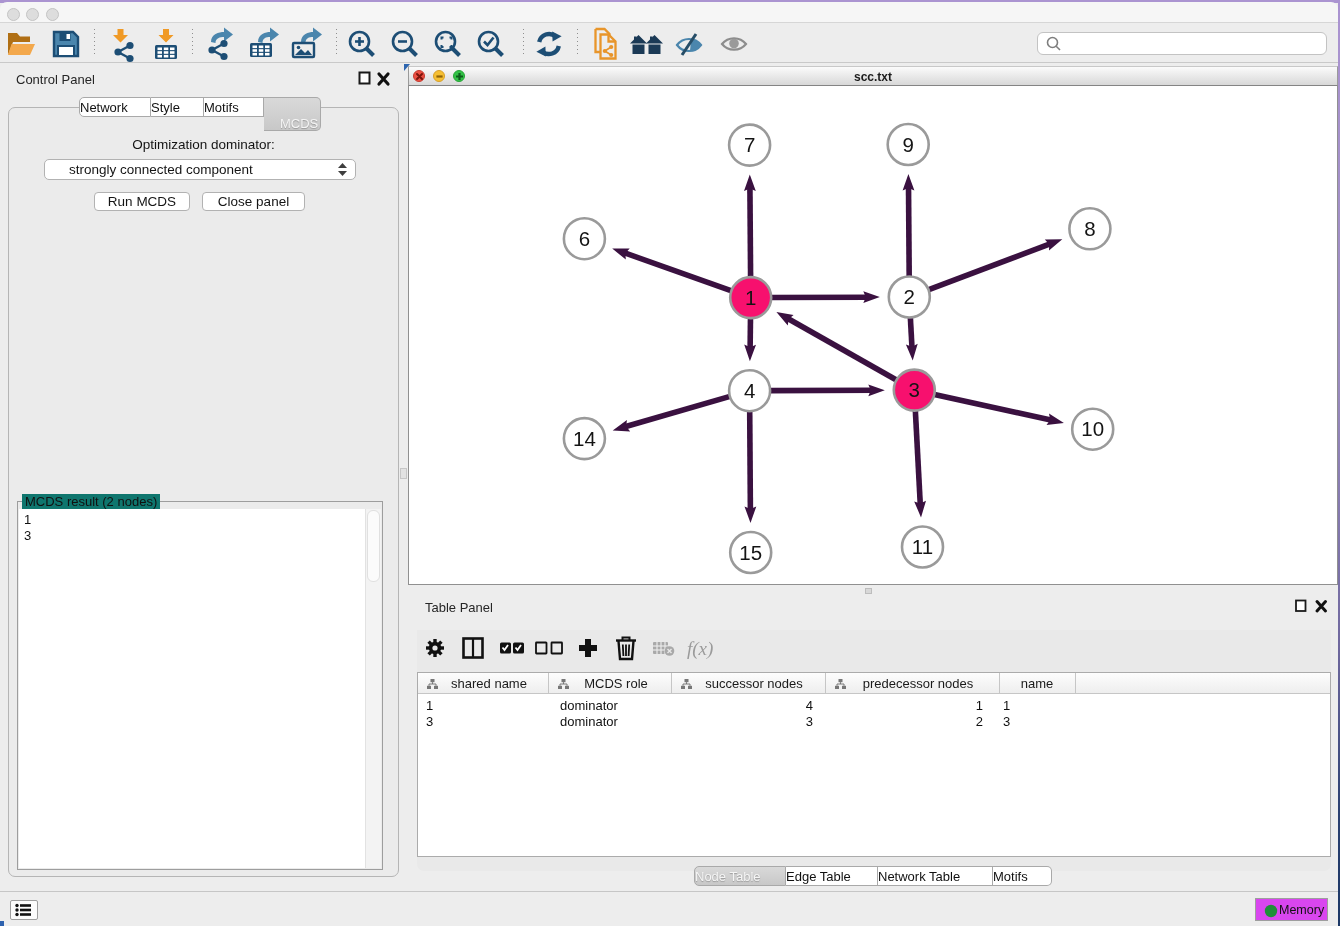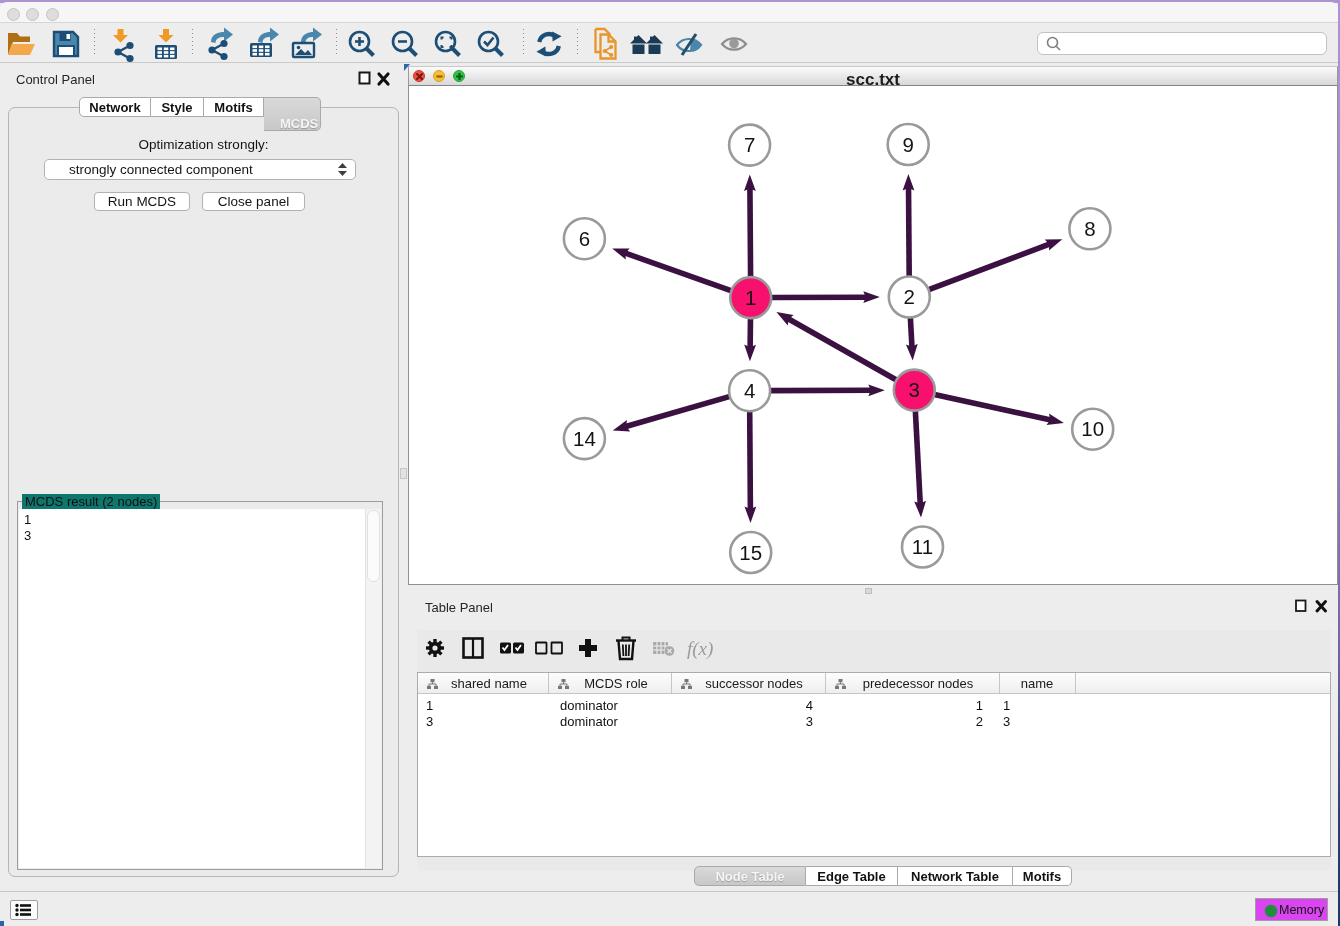--- a/index.html
+++ b/index.html
@@ -22,21 +22,21 @@
   .tsep { position:absolute; top:6px; width:1px; height:28px;
     background-image:repeating-linear-gradient(#8f8f8f 0 1.5px, transparent 1.5px 4px); }
   #searchbox { position:absolute; left:1037px; top:9px; width:290px; height:23px;
     background:#ffffff; border:1px solid #c3c3c3; border-radius:6px; }
   
   #cp-title { left:16px; top:72px; font-size:13px; color:#262626; }
   #cp-pane { left:8px; top:107px; width:391px; height:770px; background:#ebebeb;
     border:1px solid #b5b5b5; border-radius:7px; }
   .tabrow { position:absolute; display:flex; height:20px; }
   .tab { border:1px solid #a9a9a9; border-left:none; background:#ffffff; color:#111;
-    font-size:13px; text-align:center; line-height:19px; padding:0 14px;font-weight:bold; }
+    font-size:13px; line-height:19px; padding:0 14px; }
   .tab.first { border-left:1px solid #a9a9a9; border-top-left-radius:5px; border-bottom-left-radius:5px; }
   .tab.last { border-top-right-radius:5px; border-bottom-right-radius:5px; }
   .tab.sel { background:linear-gradient(#d9d9d9,#c8c8c8); color:#f5f5f5;
     text-shadow:0 1px 1px #9a9a9a; }
   #optlabel { left:9px; top:137px; width:389px; text-align:center; font-size:13.5px; color:#141414; }
   #mcds-select { left:44px; top:159px; width:312px; height:21px; background:#ffffff;
     border:1px solid #b2b2b2; border-radius:5px; font-size:13.5px; color:#141414;
     line-height:19px; padding-left:24px; }
   .btn { position:absolute; height:19px; background:#ffffff; border:1px solid #b2b2b2;
     border-radius:4px; font-size:13.5px; color:#141414; text-align:center; line-height:17px; }
@@ -50,21 +50,21 @@
   .fstext { position:absolute; left:24px; font-size:13px; color:#111; }
   
   #netframe { left:408px; top:66px; width:930px; height:519px; background:#ffffff;
     border:1px solid #909090; }
   #nettitle { left:408px; top:66px; width:930px; height:20px;
     background:linear-gradient(#fbfbfb,#d8d8d8); border-left:1px solid #9a9a9a;
     border-right:1px solid #9a9a9a; border-top:1px solid #c8c8c8;
     border-bottom:1px solid #848484; }
   .mbtn { position:absolute; top:3px; width:12px; height:12px; border-radius:50%; }
   #nettext { position:absolute; top:3px; left:0; width:100%; text-align:center;
-    font-size:17px; font-weight:bold; color:#1c1c1c; }
+    font-size:12px; font-weight:bold; color:#1c1c1c; }
   
   #tp-title { left:425px; top:600px; font-size:13px; color:#262626; }
   #tp-pane { left:417px; top:630px; width:914px; height:241px; background:#e9e9e9;
     border-radius:0 0 7px 7px; }
   #tbl { left:417px; top:672px; width:914px; height:185px; background:#ffffff;
     border:1px solid #ababab; }
   #tblhead { left:418px; top:673px; width:912px; height:21px;
     background:linear-gradient(#fdfdfd,#eeeeee); border-bottom:1px solid #c6c6c6; }
   .trow { position:absolute; font-size:13px; color:#111; }
   
@@ -242,21 +242,21 @@
   </div>
 
   <div class="abs" id="cp-title">Control Panel</div>
   <div class="abs" id="cp-pane"></div>
   <div class="tabrow" style="left:79px; top:97px;">
     <div class="tab first" style="width:72px; padding:0;">Network</div>
     <div class="tab" style="width:53px; padding:0;">Style</div>
     <div class="tab" style="width:60px; padding:0;">Motifs</div>
     <div class="tab last sel" style="width:57px; padding:16px;">MCDS</div>
   </div>
-  <div class="abs" id="optlabel">Optimization strongly:</div>
+  <div class="abs" id="optlabel">Optimization dominator:</div>
   <div class="abs" id="mcds-select">strongly connected component
     <svg width="13" height="15" style="position:absolute;right:6px;top:2px" viewBox="0 0 13 15">
       <path d="M2 6 L6.5 1 L11 6 Z" fill="#3e3e3e"></path>
       <path d="M2 9 L6.5 14 L11 9 Z" fill="#3e3e3e"></path>
     </svg>
   </div>
   <div class="btn" style="left:94px; top:192px; width:96px;">Run MCDS</div>
   <div class="btn" style="left:202px; top:192px; width:103px;">Close panel</div>
   <div class="abs" id="fieldset"></div>
   <div class="abs" id="fswhite"></div>
@@ -449,21 +449,21 @@
 <div class="trow" style="left:560px;top:698px;">dominator</div>
 <div class="trow" style="left:671px;top:698px;width:142px;text-align:right;">4</div>
 <div class="trow" style="left:825px;top:698px;width:158px;text-align:right;">1</div>
 <div class="trow" style="left:1003px;top:698px;">1</div>
 <div class="trow" style="left:426px;top:714px;">3</div>
 <div class="trow" style="left:560px;top:714px;">dominator</div>
 <div class="trow" style="left:671px;top:714px;width:142px;text-align:right;">3</div>
 <div class="trow" style="left:825px;top:714px;width:158px;text-align:right;">2</div>
 <div class="trow" style="left:1003px;top:714px;">3</div>
   <div class="tabrow" style="left:694px; top:866px;">
-<div class="tab first sel" style="width:112px; padding:0;">Node Table</div>
+<div class="tab first sel" style="width:92px; padding:0;">Node Table</div>
 <div class="tab" style="width:92px; padding:0;">Edge Table</div>
 <div class="tab" style="width:115px; padding:0;">Network Table</div>
 <div class="tab last" style="width:59px; padding:0;">Motifs</div>
 </div>
 
   <div class="abs" id="statusbar">
     <div id="lbtn">
       <svg width="26" height="18" viewBox="0 0 26 18" style="position:absolute;left:0;top:0">
 <g fill="#111">
           <circle cx="6" cy="4.5" r="1.7"></circle>

